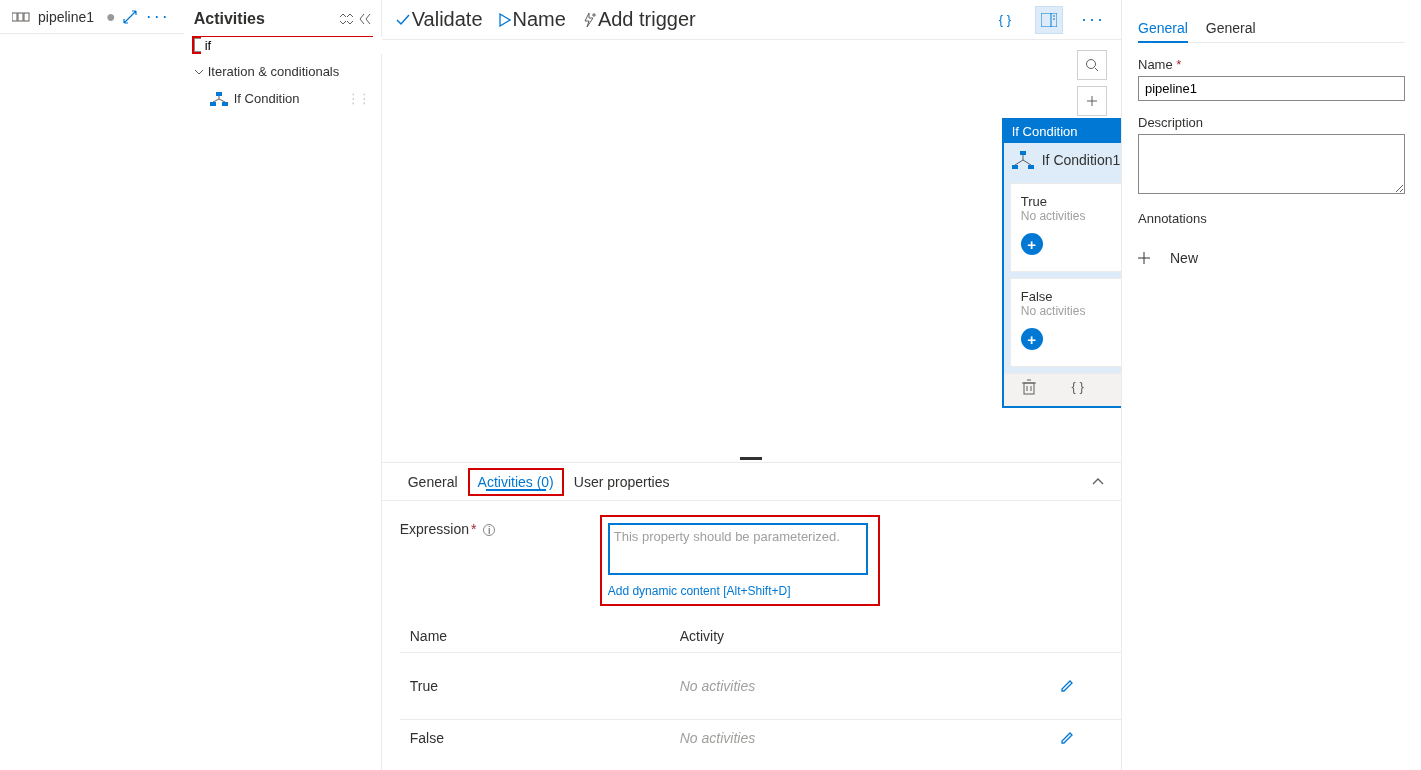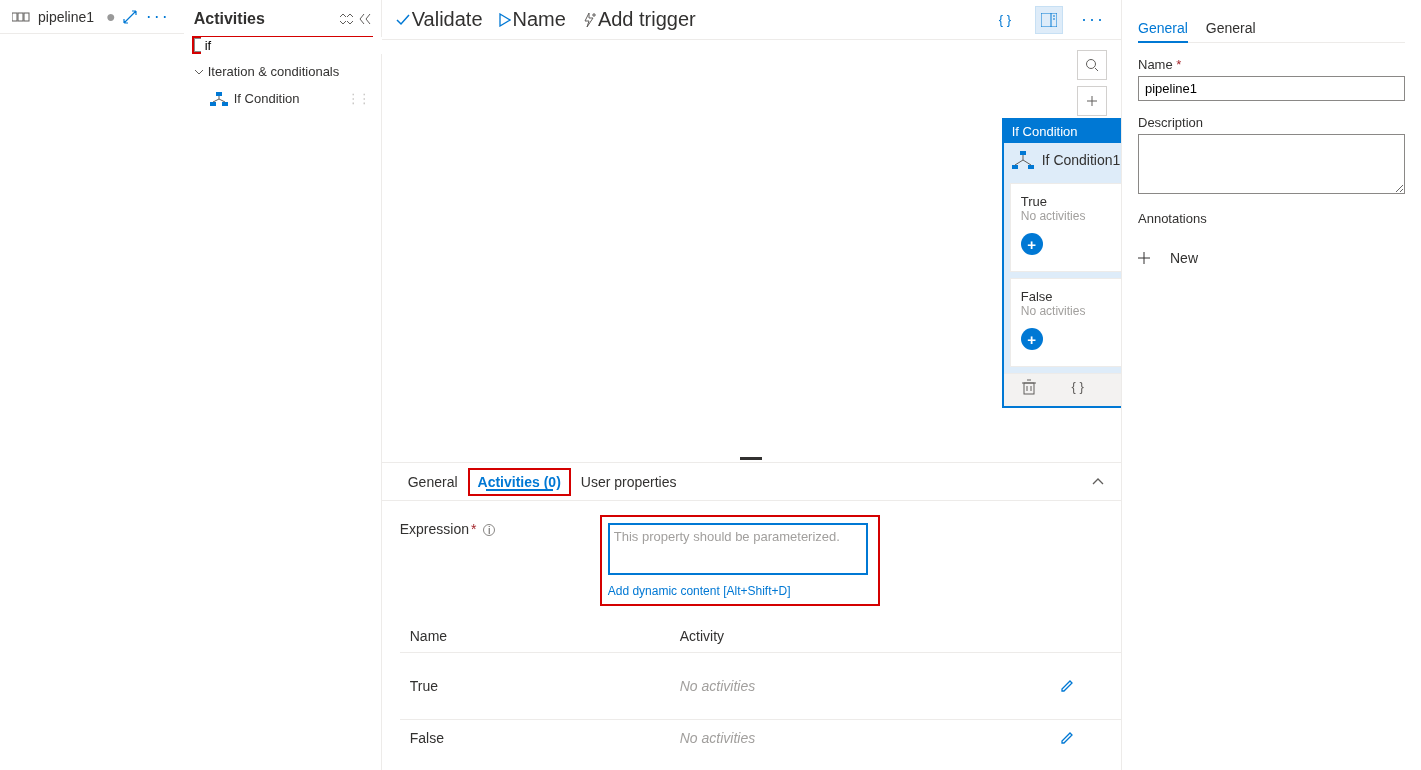--- a/index.html
+++ b/index.html
@@ -64,21 +64,21 @@
 .node-foot .fbtn.blue { width:22px; height:22px; border-radius:50%; background:#0078d4; color:#fff; display:flex; align-items:center; justify-content:center; }
 
 .sideicons { position:absolute; left:826px; top:200px; display:flex; flex-direction:column; gap:24px; }
 .sideicons .si { width:18px; height:18px; border:1px solid #8a8886; display:flex; align-items:center; justify-content:center; font-size:11px; background:#fff; }
 .sideicons .si.green { color:#107c10; border-color:#107c10; }
 .sideicons .si.red { color:#d13438; border-color:#d13438; }
 .sideicons .si.blue { color:#0078d4; border-color:#0078d4; }
 
 .tabs2 { display:flex; align-items:center; padding:0 16px; border-bottom:1px solid #edebe9; height:38px; }
 .tabs2 .tab2 { padding: 8px 10px; font-size:14px; color:#323130; cursor:pointer; position:relative; }
-.tabs2 .tab2.active { color:#0078d4;font-weight:bold; }
+.tabs2 .tab2.active { color:#0078d4; }
 .tabs2 .tab2.active::after { content:''; position:absolute; left:8px; right:8px; bottom:-1px; height:2px; background:#0078d4; }
 .tabs2 .boxed { border:2.5px solid #d40000; padding:4px 8px; }
 .tabs2 .spacer { flex:1; }
 .tabs2 .collapse { color:#605e5c; cursor:pointer; }
 
 .form-area { padding:14px 18px; }
 .form-row { display:flex; align-items:flex-start; margin-bottom:14px; }
 .form-row .flabel { width:200px; font-size:14px; padding-top:6px; }
 .form-row .flabel .req { color:#a4262c; margin-left:2px; }
 .form-row .flabel .info { color:#605e5c; font-size:11px; margin-left:3px; border:1px solid #8a8886; border-radius:50%; width:12px; height:12px; display:inline-flex; align-items:center; justify-content:center; }

